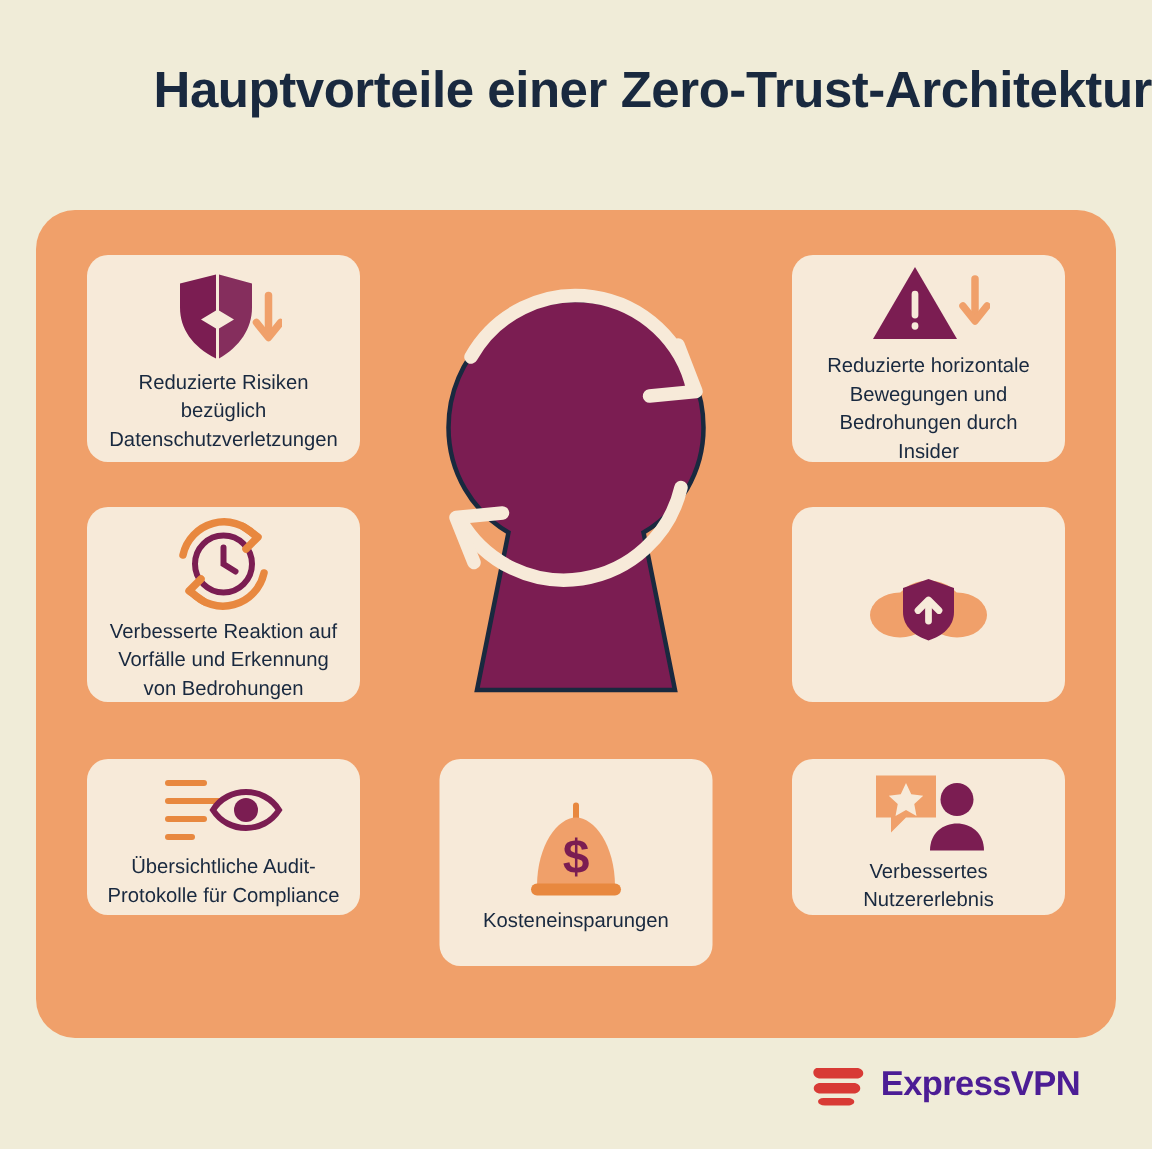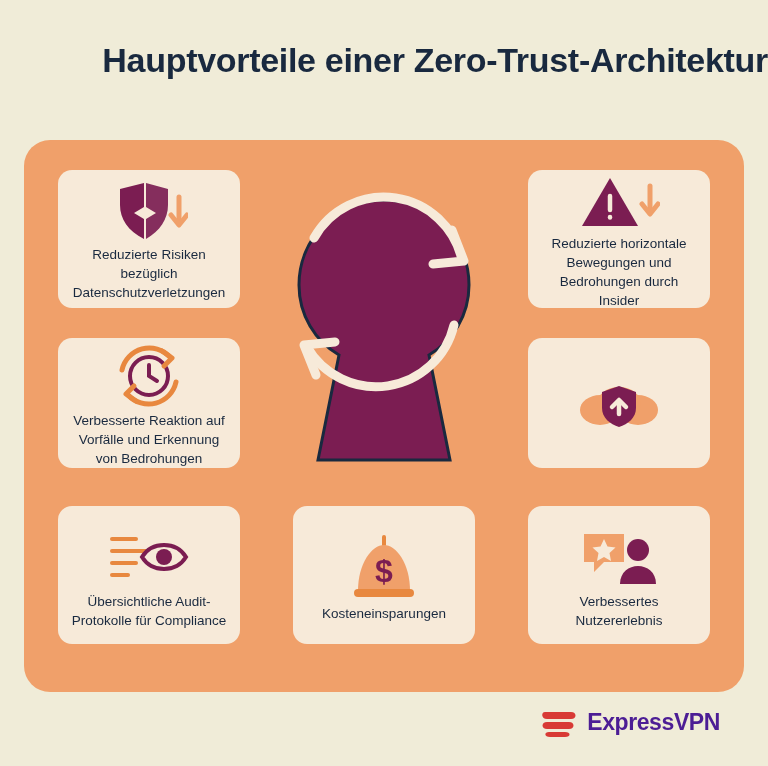--- a/index.html
+++ b/index.html
@@ -64,21 +64,21 @@
     line-height: 19px;
     color: #19293f;
     text-align: center;
     font-weight: normal;
   }
   
   .col-left { left: 34px; width: 182px; }
   .col-right { left: 504px; width: 182px; }
   .row1 { top: 30px; height: 138px; }
   .row2 { top: 198px; height: 130px; }
-  .row3 { top: 366px; height: 138px; }
+  .row3 { top: 366px; height: 104px; }
   .card-center-bottom {
     left: 269px;
     top: 366px;
     width: 182px;
     height: 138px;
   }
 
   
   .keyhole {
     position: absolute;

